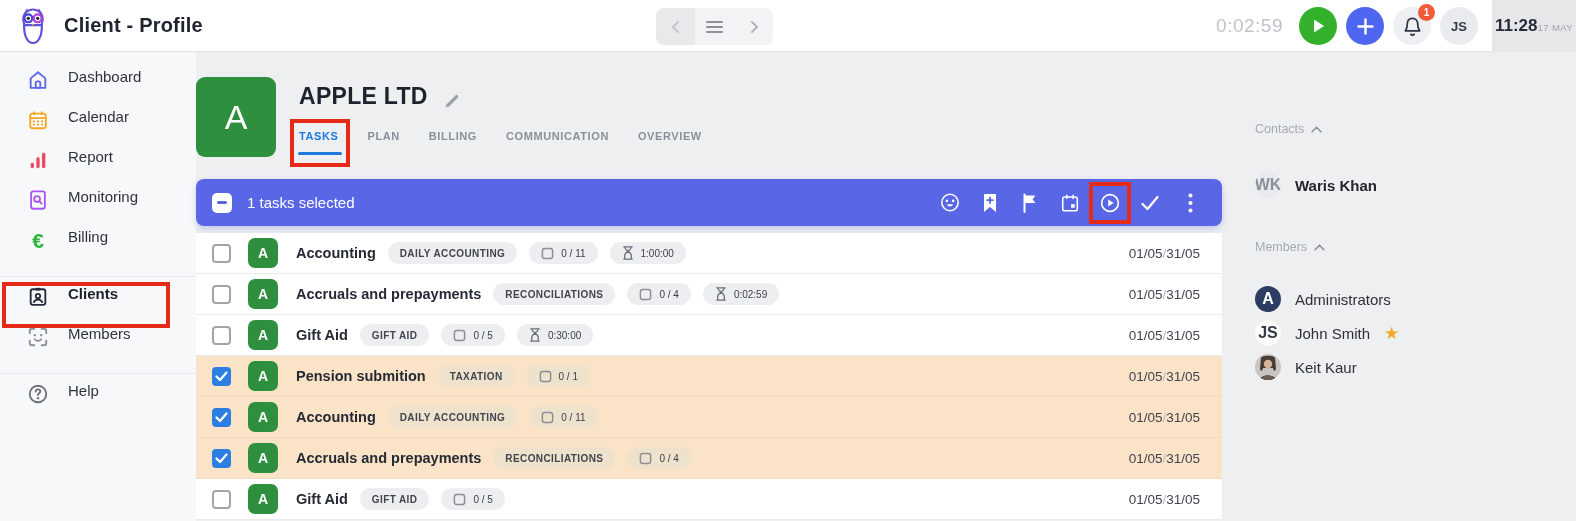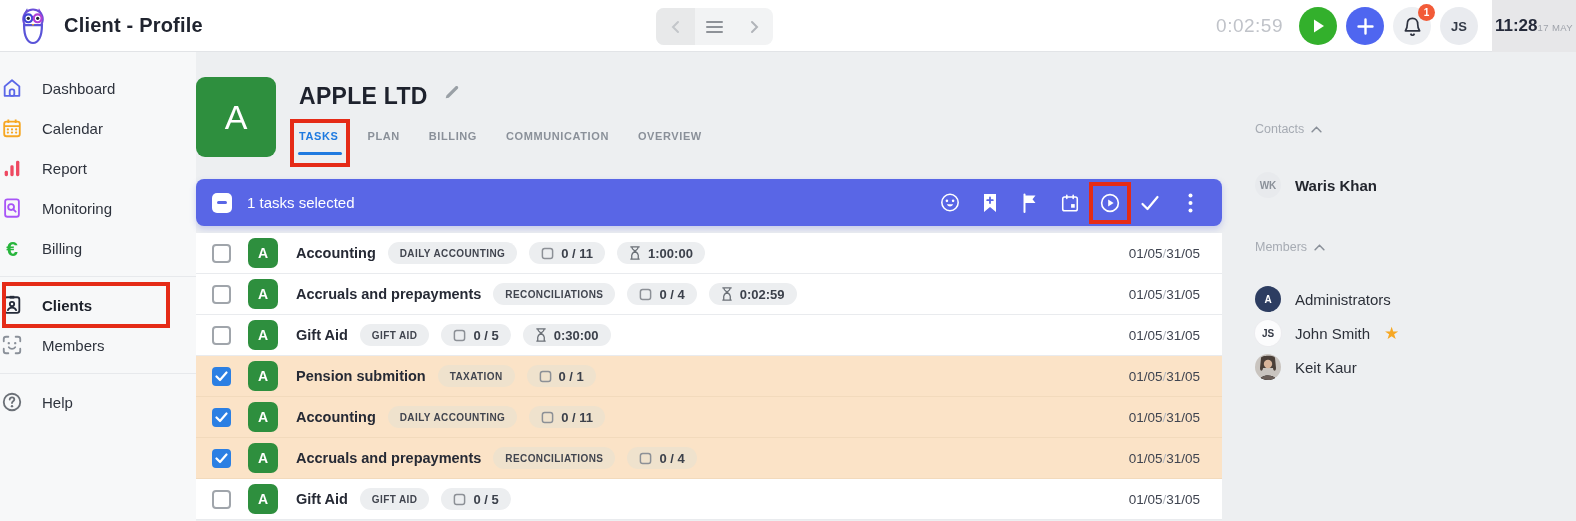--- a/index.html
+++ b/index.html
@@ -30,36 +30,36 @@
   .clock-box { width:84px; height:52px; background:#e7e7e9; display:flex; flex-direction:row;
                align-items:center; justify-content:center; }
   .clock-time { font-size:17px; font-weight:700; color:#252a3a; line-height:1.05; }
   .clock-date { font-size:9.5px; color:#9fa3ab; margin-top:2px; letter-spacing:.4px; }
 
   
   .page-body { display:flex; height:469px; }
 
   
   .sidebar { width:196px; background:#f7f8f9; padding-top:16px; flex-shrink:0; }
-  .nav-item { position:relative; height:40px; display:flex; align-items:center; }
+  .nav-item { position:relative; height:40px; display:flex; align-items:flex-start; padding-left:26px; }
   .nav-icon { width:24px; height:24px; display:flex; align-items:center; justify-content:center; flex-shrink:0; }
   .nav-label { margin-left:18px; font-size:15px; color:#2e333d; }
   .nav-item.active .nav-label { font-weight:700; color:#1c202a; }
   .sidebar-divider { height:1px; background:#e7e9ec; margin:8px 0; }
   .euro { font-size:21px; font-weight:700; color:#27b53c; line-height:1; }
   .annotation { position:absolute; border:4px solid #e52b17; pointer-events:none; z-index:5; }
   .ann-clients { left:2px; top:-3px; width:168px; height:46px; }
 
   
   .main { width:1026px; flex-shrink:0; padding-top:25px; }
   .client-header { display:flex; }
   .client-avatar { width:80px; height:80px; border-radius:9px; background:#2e8f3e; color:#fff;
                    font-size:34px; display:flex; align-items:center; justify-content:center; flex-shrink:0; }
   .client-head-right { margin-left:23px; padding-top:6px; }
-  .client-title-row { display:flex; align-items:flex-start; }
+  .client-title-row { display:flex; align-items:flex-end; }
   .client-name { font-size:23px; font-weight:700; color:#1e222d; letter-spacing:.3px; }
   .edit-icon { margin-left:15px; display:flex; }
   .tabs { display:flex; margin-top:20px; gap:29px; }
   .tab { position:relative; font-size:11px; font-weight:700; letter-spacing:.6px; color:#8a9099; }
   .tab.active { color:#1f7ae0;text-align:right; }
   .tab.active .tab-underline { position:absolute; left:-1px; right:-4px; bottom:-13px; height:3.5px;
                                background:#1f7ae0; border-radius:2px; }
   .ann-tasks { left:-9px; top:-11px; width:60px; height:48px; }
 
   
@@ -83,30 +83,30 @@
         flex-shrink:0; display:flex; align-items:center; justify-content:center; }
   .cb.checked { background:#2b7fe3; border-color:#2b7fe3; }
   .task-avatar { width:30px; height:30px; border-radius:7px; background:#2e8f3e; color:#fff;
                  font-size:14px; font-weight:700; display:flex; align-items:center; justify-content:center;
                  margin-left:17px; flex-shrink:0; }
   .task-name { margin-left:18px; font-size:14.5px; font-weight:700; color:#262a35; white-space:nowrap; }
   .pill { display:flex; align-items:center; height:22px; background:#eceef0; border-radius:13px;
           padding:0 12px; margin-left:12px; white-space:nowrap; }
   .task-row.selected .pill { background:#efe2cd; }
   .pill.tag { font-size:10px; font-weight:700; letter-spacing:.4px; color:#41454f; }
-  .pill .pill-txt { font-size:13px; font-weight:700; color:#3c414b; margin-left:7px; }
+  .pill .pill-txt { font-size:10px; font-weight:400; color:#3c414b; margin-left:7px; }
   .dates { margin-left:auto; font-size:13.5px; color:#3f4450; display:flex; }
   .dates .sep { color:#b6bac2; }
 
   
   .right-panel { flex:1; padding:70px 16px 0 33px; }
   .section-label { display:flex; align-items:center; gap:7px; font-size:12.5px; color:#a6abb3; }
   .person-row { display:flex; align-items:center; margin-top:0; }
   .p-avatar { width:26px; height:26px; border-radius:50%; display:flex; align-items:center;
-              justify-content:center; font-size:10px; font-weight:700; flex-shrink:0; overflow:hidden; }
+              justify-content:center; font-size:16px; font-weight:700; flex-shrink:0; overflow:hidden; }
   .p-avatar.lt { background:#e8eaed; color:#8a9099; }
   .p-avatar.dk { background:#2d3d61; color:#fff; }
   .p-avatar.wt { background:#fcfcfd; color:#353a46; box-shadow:0 0 0 1px #ececef; }
   .p-name { margin-left:14px; font-size:15px; color:#2c3039; }
   .p-name.bold { font-weight:700; color:#23262e; }
   .star { color:#f6a723; font-size:17px; margin-left:14px; line-height:1; }
 </style>
 </head>
 <body>
 

